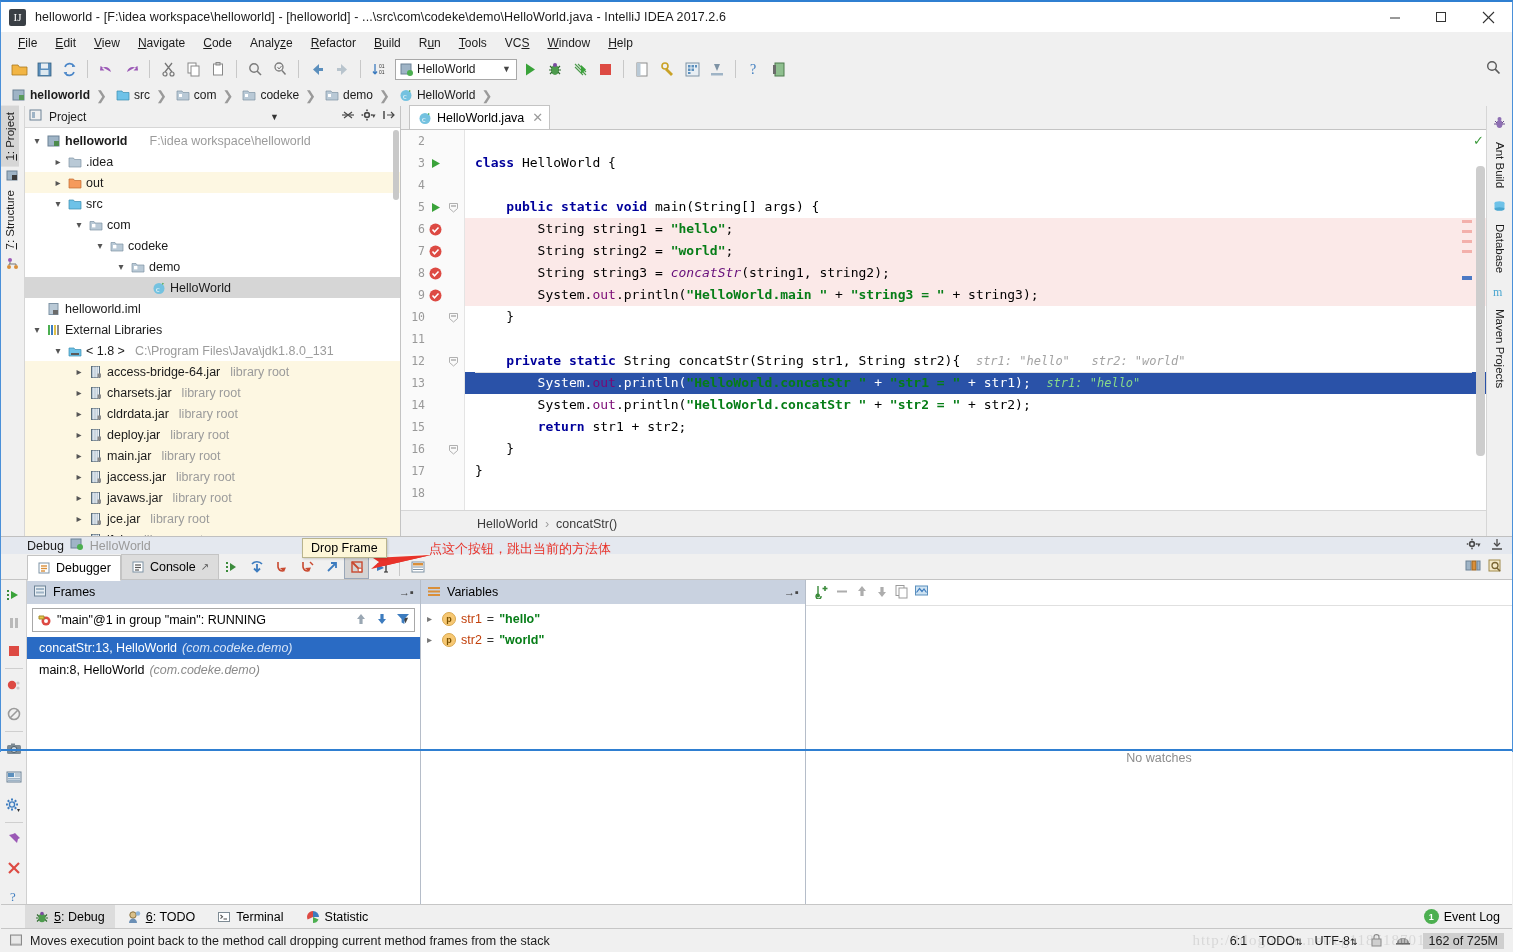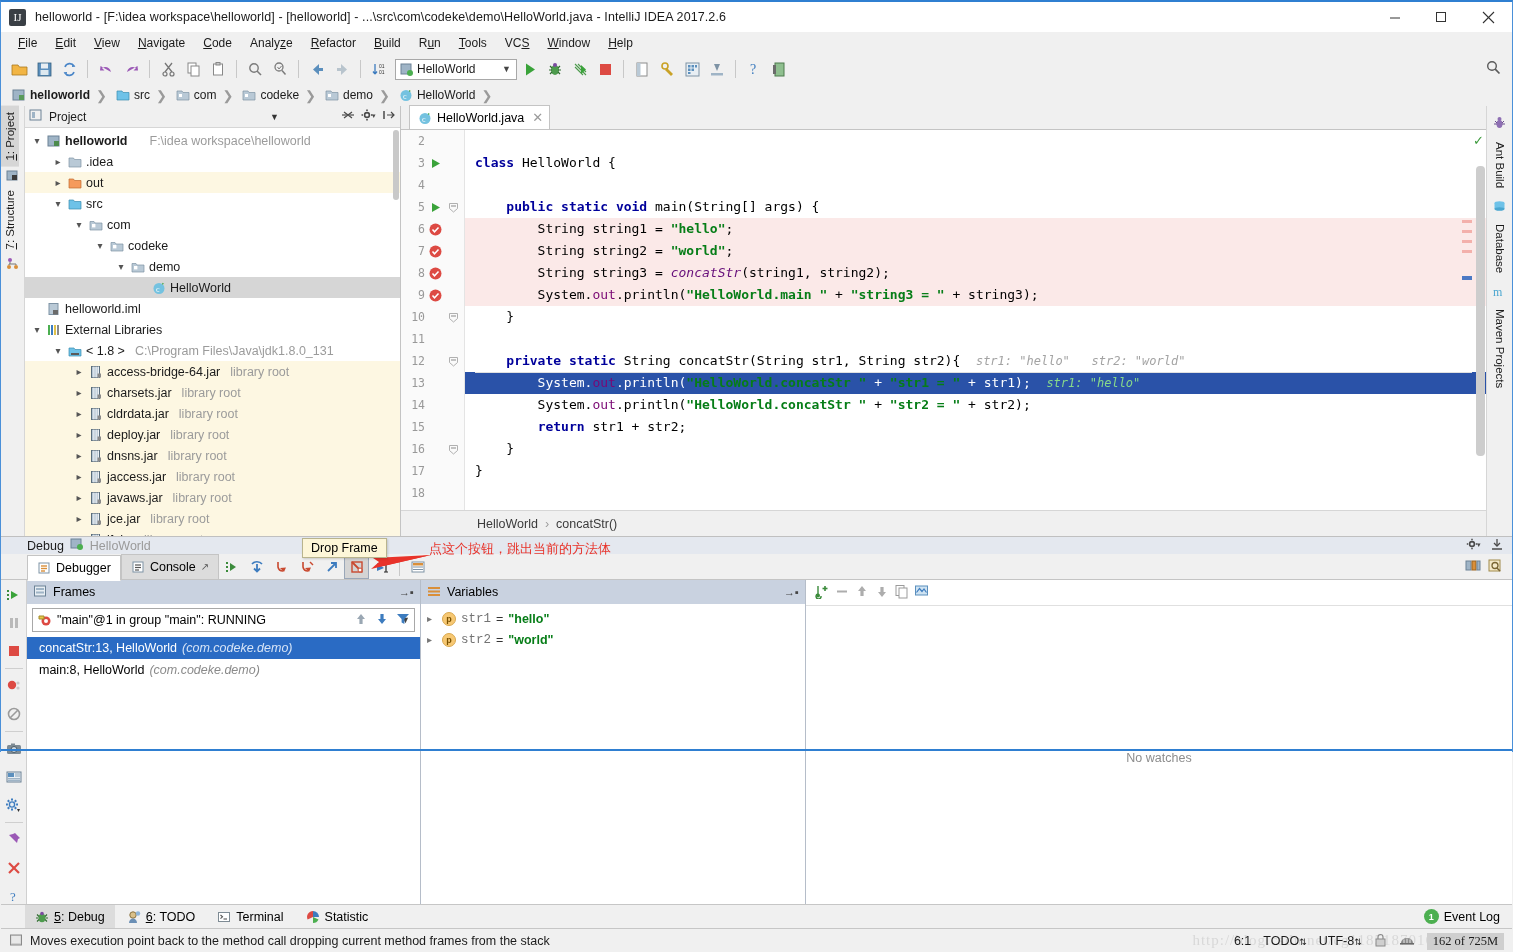--- a/index.html
+++ b/index.html
@@ -167,21 +167,21 @@
   .framesel .cv { margin-left:auto; font-size:9px; color:#444; }
   .frow { height:22px; display:flex; align-items:center; padding-left:12px; font-size:12.5px;}
   .frow.sel { background:#2a6bc4; color:#fff; }
   .frow i { color:#8a8a8a; font-style:italic; margin-left:5px;}
   .frow.sel i { color:#d6e4f7; }
   .vrow { height:21px; display:flex; align-items:center; gap:5px; padding-left:6px; font-size:12.5px;}
   .vchev { color:#777; font-size:10px; width:10px; }
   .pbadge { width:14px; height:14px; border-radius:50%; background:#f7c873; color:#7a5200;
             font-size:9px; display:flex; align-items:center; justify-content:center;
             font-weight:bold; border:1px solid #d9a84f;}
-  .vname { color:#737373;font-family:Liberation Mono, monospace; }
+  .vname { color:#c2410c; }
   .veq { color:#333; }
   .vval { color:#067d17; font-weight:bold; }
   .nowatch { flex:1; display:flex; align-items:center; justify-content:center;
              color:#8d8d8d; font-size:12.5px; }
   .wtoolbar { height:26px; display:flex; align-items:center; gap:4px; padding-left:8px;
               border-bottom:1px solid #e0e0e0;}
 
   
   .btabs { height:24px; background:#f0f0f0; display:flex; align-items:center;
            padding-left:24px; gap:2px; border-top:1px solid #c6c6c6; position:relative;}
@@ -191,21 +191,21 @@
   .evlog { position:absolute; right:12px; display:flex; align-items:center; gap:5px; font-size:12.5px;}
   .evbadge { width:15px; height:15px; border-radius:50%; background:#4caf50; color:#fff;
              font-size:9px; display:flex; align-items:center; justify-content:center; font-weight:bold;}
 
   .statusbar { height:25px; background:#f0f0f0; display:flex; align-items:center;
                padding-left:8px; gap:7px; font-size:12.5px; border-top:1px solid #c6c6c6;
                position:relative;}
   .status-msg { color:#1b1b1b; }
   .status-right { position:absolute; right:8px; display:flex; align-items:center; gap:12px;
                   font-size:12.5px; color:#1b1b1b;}
-  .memctl { background:#cfcfcf; padding:1px 6px;font-family:Liberation Serif, serif; }
+  .memctl { background:#cfcfcf; padding:1px 6px; }
   .watermark { position:absolute; right:78px; top:3px; color:#d8d8d8; font-size:15px;
                font-family:"Liberation Serif", serif; letter-spacing:1px; pointer-events:none;}
   .blue-line { position:absolute; left:0; right:0; bottom:0; height:2px; background:#2f7fd1; }
 </style>
 </head>
 <body>
 
 <div class="app">
 
   <div class="titlebar">
@@ -718,21 +718,21 @@
                 <rect x="2.5" y="1.5" width="8" height="11" fill="#9fb4c6" stroke="#5a6d7c"></rect>
                 <g stroke="#fff" stroke-width=".9">
                   <line x1="4.2" y1="1.5" x2="4.2" y2="12.5"></line>
                   <line x1="6" y1="1.5" x2="6" y2="12.5"></line>
                   <line x1="7.8" y1="1.5" x2="7.8" y2="12.5"></line>
                   <line x1="9.4" y1="1.5" x2="9.4" y2="12.5"></line>
                 </g>
                 <rect x="8.5" y="8.5" width="3.5" height="4" fill="#8a8a8a"></rect>
               </svg>
             </span>
-            <span class="tname">dnsns.jar</span>
+            <span class="tname">main.jar</span>
             <span class="tsub" style="margin-left: 6px;">library root</span>
           </div>
           <div class="trow hl" style="padding-left: 48px;">
             <span class="tarrow">▸</span>
             <span style="display: flex;">
               <svg width="14" height="14">
                 <rect x="2.5" y="1.5" width="8" height="11" fill="#9fb4c6" stroke="#5a6d7c"></rect>
                 <g stroke="#fff" stroke-width=".9">
                   <line x1="4.2" y1="1.5" x2="4.2" y2="12.5"></line>
                   <line x1="6" y1="1.5" x2="6" y2="12.5"></line>

